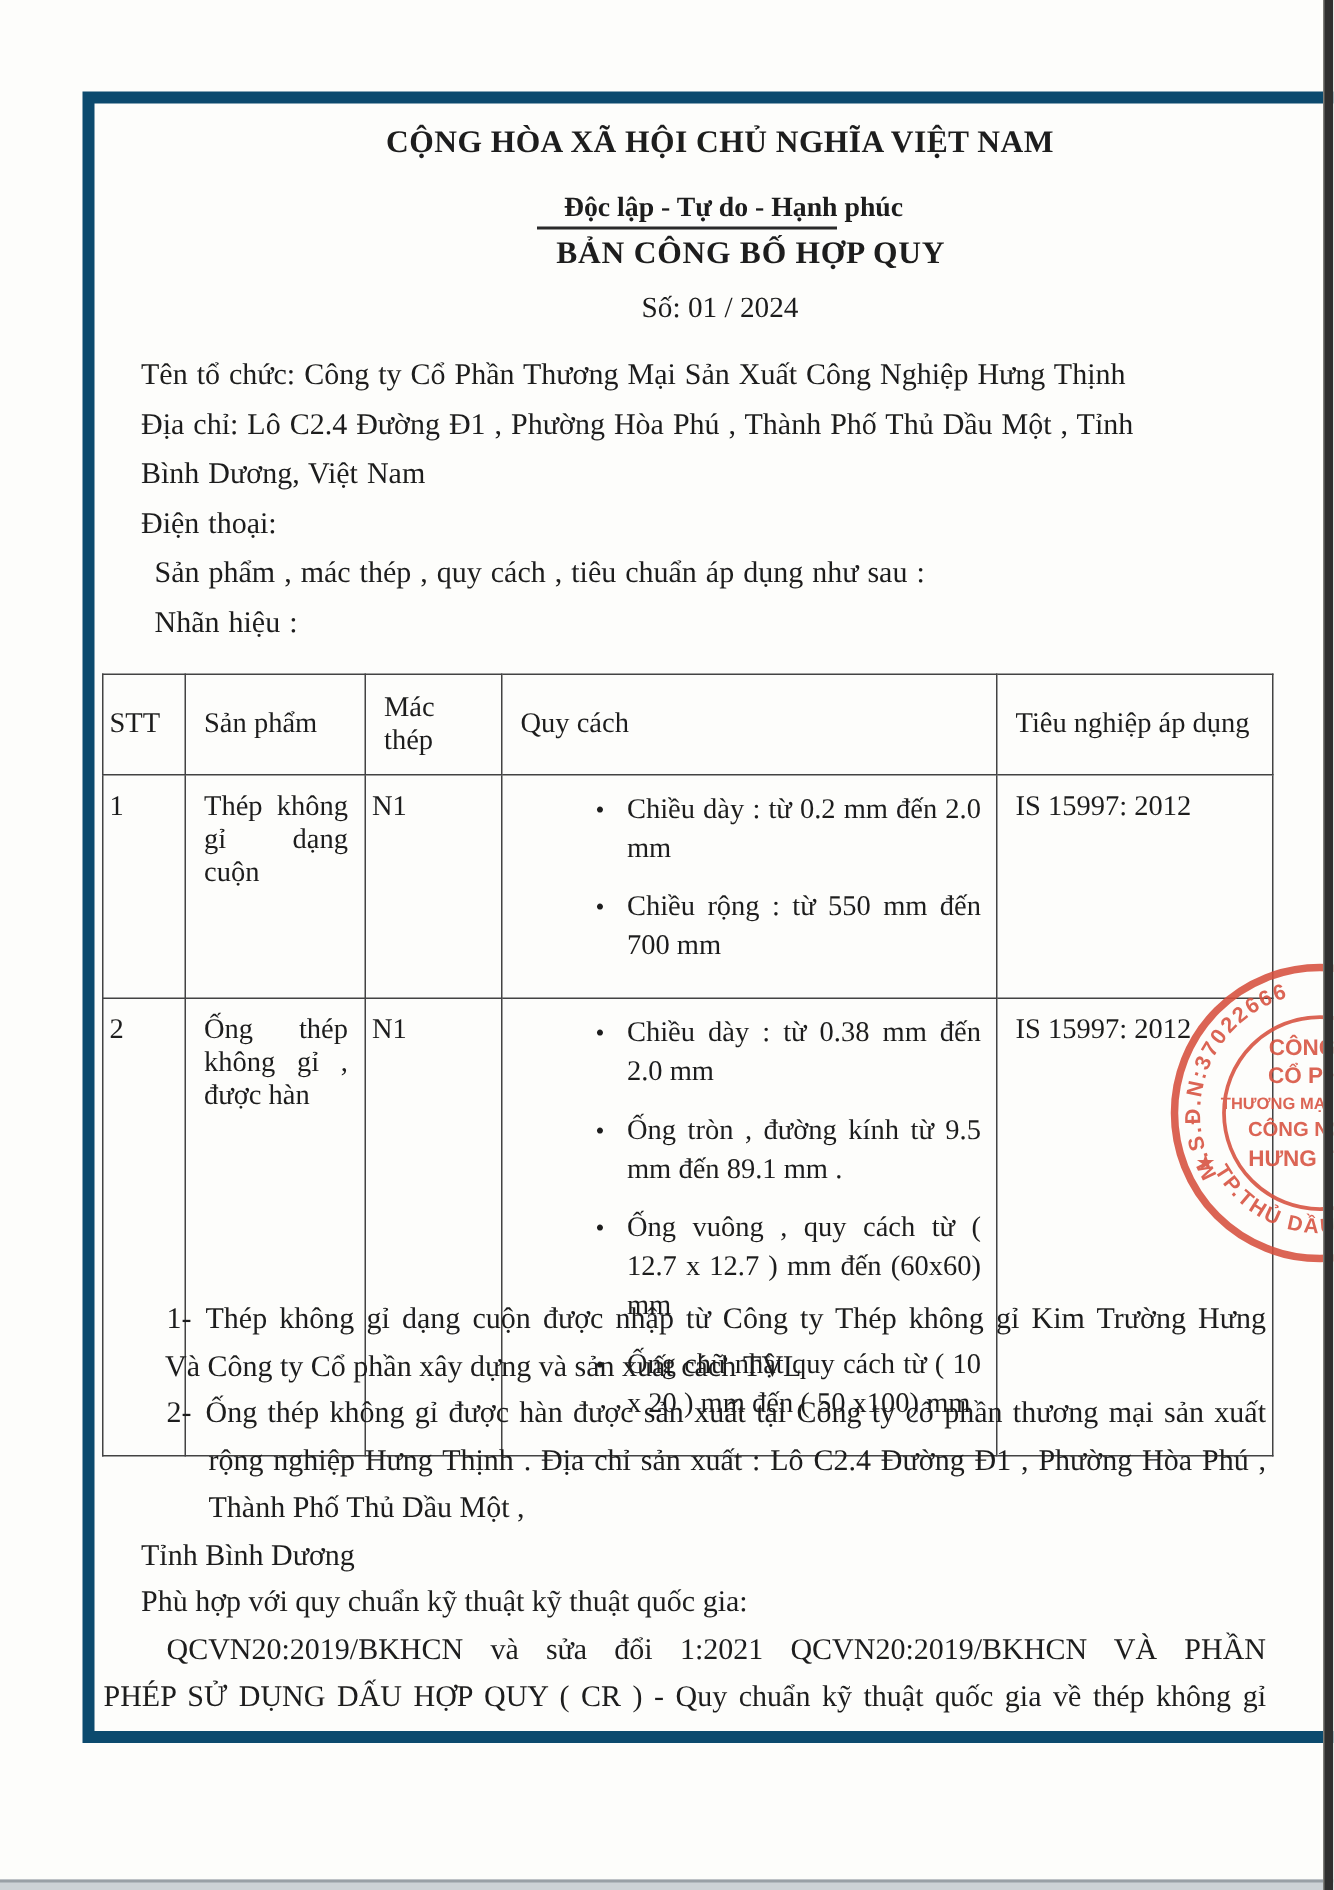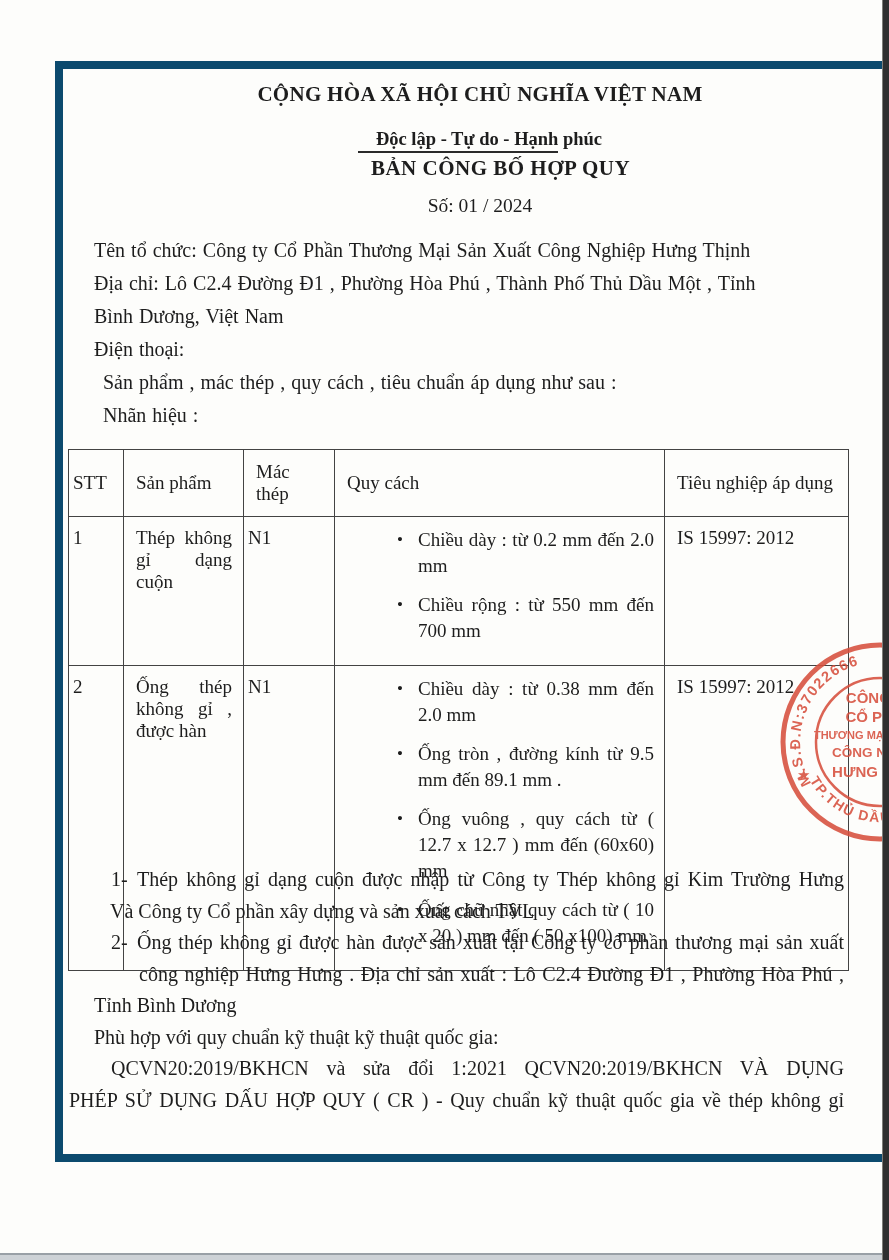--- a/index.html
+++ b/index.html
@@ -169,24 +169,25 @@
     <div class="notes-block">
       <div class="note-flex ml48">
         <span class="marker">1-</span>
         <span class="ntext">Thép không gỉ dạng cuộn được nhập từ Công ty Thép không gỉ Kim Trường Hưng</span>
       </div>
       <div class="ml47">Và Công ty Cổ phần xây dựng và sản xuất cách TVL</div>
       <div class="note-flex ml48">
         <span class="marker">2-</span>
         <span class="ntext">Ống thép không gỉ được hàn được sản xuất tại Công ty cổ phần thương mại sản xuất</span>
       </div>
-      <div class="ml76 just-last">công nghiệp Hưng Hưng . Địa chỉ sản xuất : Lô C2.4 Đường Đ1 , Phường Hòa Phú ,</div>
+      <div class="ml76 just-last">rộng nghiệp Hưng Thịnh . Địa chỉ sản xuất : Lô C2.4 Đường Đ1 , Phường Hòa Phú ,</div>
+      <div class="ml76">Thành Phố Thủ Dầu Một ,</div>
       <div class="ml31">Tỉnh Bình Dương</div>
       <div class="ml31">Phù hợp với quy chuẩn kỹ thuật kỹ thuật quốc gia:</div>
-      <div class="ml48 just-last">QCVN20:2019/BKHCN và sửa đổi 1:2021 QCVN20:2019/BKHCN VÀ DỤNG</div>
+      <div class="ml48 just-last">QCVN20:2019/BKHCN và sửa đổi 1:2021 QCVN20:2019/BKHCN VÀ PHẦN</div>
       <div class="ml6 just-last">PHÉP SỬ DỤNG DẤU HỢP QUY ( CR ) -  Quy chuẩn kỹ thuật quốc gia về thép không gỉ</div>
     </div>
 
   </div>
 
   <svg class="stamp" viewBox="0 0 210 210">
     <defs>
       <path id="arcTop" d="M 39.5 150.9 A 80 80 0 1 1 180.2 77.6" fill="none"></path>
       <path id="arcBottom" d="M 29.8 132.4 A 80 80 0 0 0 180.2 132.4" fill="none"></path>
     </defs>

